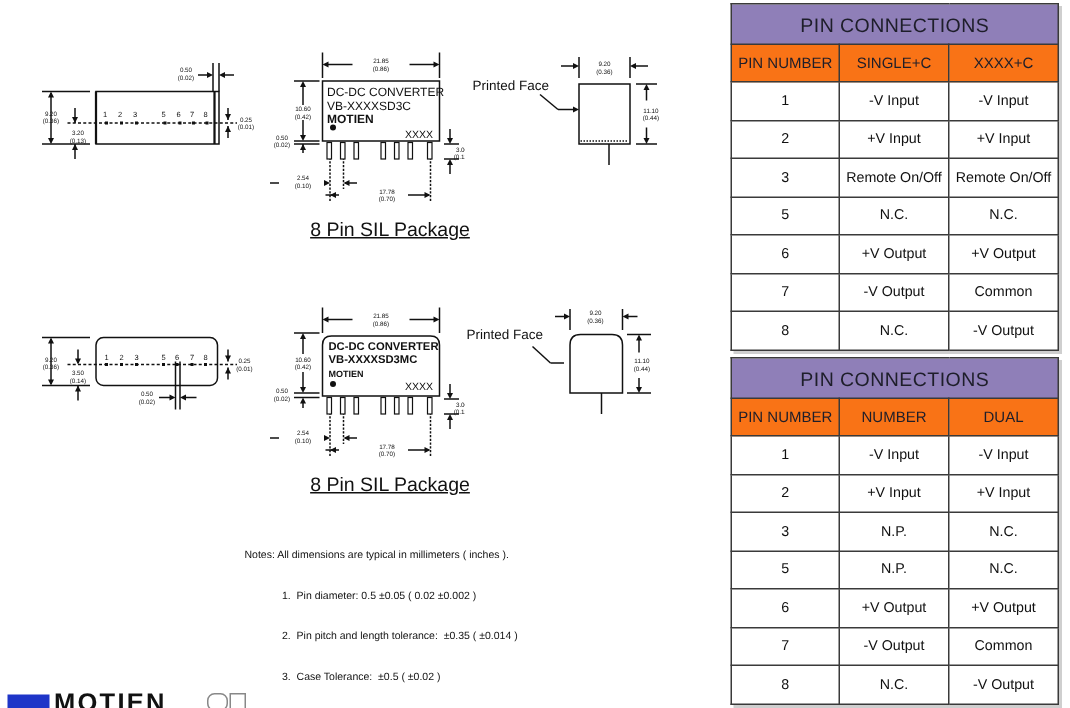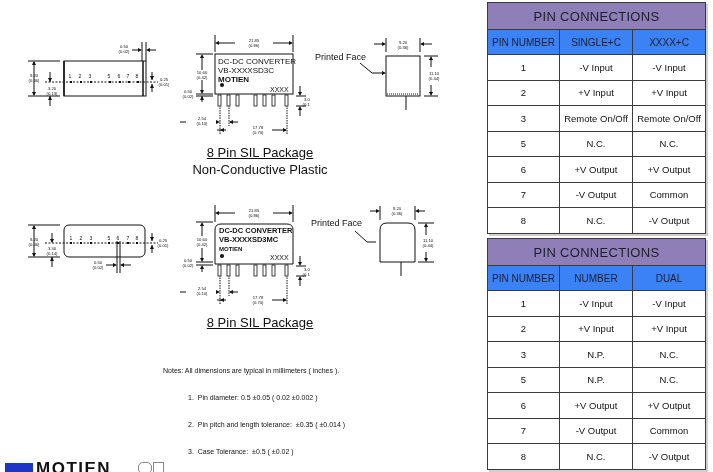--- a/index.html
+++ b/index.html
@@ -4,21 +4,21 @@
 <style>
   html, body { margin:0; padding:0; background:#ffffff; }
   body { width:713px; height:472px; position:relative; overflow:hidden; font-family:"Liberation Sans", sans-serif; color:#111; }
   .abs { position:absolute; }
   svg text { font-family:"Liberation Sans", sans-serif; }
 
   
   .pin-table { position:absolute; border-collapse:collapse; table-layout:fixed; font-family:"Liberation Sans", sans-serif; }
   .pin-table td, .pin-table th { border:1px solid #3a3a3a; text-align:center; vertical-align:middle; padding:0;margin-top:24px; }
   .pin-table .title { background:#8f7fb8; color:#1e1e2a; font-size:13px; font-weight:normal; height:26px; letter-spacing:0.3px; }
-  .pin-table .head th { background:#3b82f6; color:#1e1e2a; font-size:10px; font-weight:normal; height:24px; }
+  .pin-table .head th { background:#f97316; color:#1e1e2a; font-size:10px; font-weight:normal; height:24px; }
   .pin-table td { background:#fff; font-size:9.5px; color:#111; height:24.5px; }
   .pin-table { box-shadow: 2px 2px 0 #cfcfcf; }
 
   .caption { position:absolute; text-align:center; font-size:13px; color:#111; }
   .caption u { text-decoration:underline;text-align:right; }
   .notes { position:absolute; font-size:7px; line-height:9px; color:#111; white-space:pre; }
   .logo-bar { position:absolute; left:5px; top:463px; width:28px; height:9px; background:#1e35c8; }
   .logo-text { position:absolute; left:36px; top:459px; font-size:17px; font-weight:bold; letter-spacing:1.5px; color:#111; }
   .logo-mark { position:absolute; left:138px; top:462px; width:12px; height:10px; border:1px solid #888; border-radius:5px; }
   .logo-mark2 { position:absolute; left:153px; top:462px; width:9px; height:10px; border:1px solid #888; }
@@ -182,21 +182,20 @@
   <g font-size="4.2" fill="#111" text-anchor="middle">
     <text x="103" y="14">9.20</text>
     <text x="103" y="19">(0.36)</text>
     <text x="134" y="45">11.10</text>
     <text x="134" y="50">(0.44)</text>
   </g>
 </svg>
 
 <div class="caption" style="left:170px;top:145px;width:180px;">
   <div><u>8 Pin SIL Package</u></div>
-  <div style="margin-top:2px">Non-Conductive Plastic</div>
 </div>
 
 <svg class="abs" style="left:0;top:215px" width="180" height="60" viewBox="0 0 180 60">
   <g stroke="#111" fill="none" stroke-width="1">
     <rect x="64" y="10" width="81" height="32" rx="5"></rect>
     <line x1="45" y1="28" x2="158" y2="28" stroke-dasharray="2 1.5"></line>
     <line x1="28" y1="10" x2="60" y2="10"></line>
       <line x1="28" y1="42" x2="60" y2="42"></line>
     <line x1="34" y1="11" x2="34" y2="41"></line>
     <line x1="52" y1="18" x2="52" y2="27"></line>

